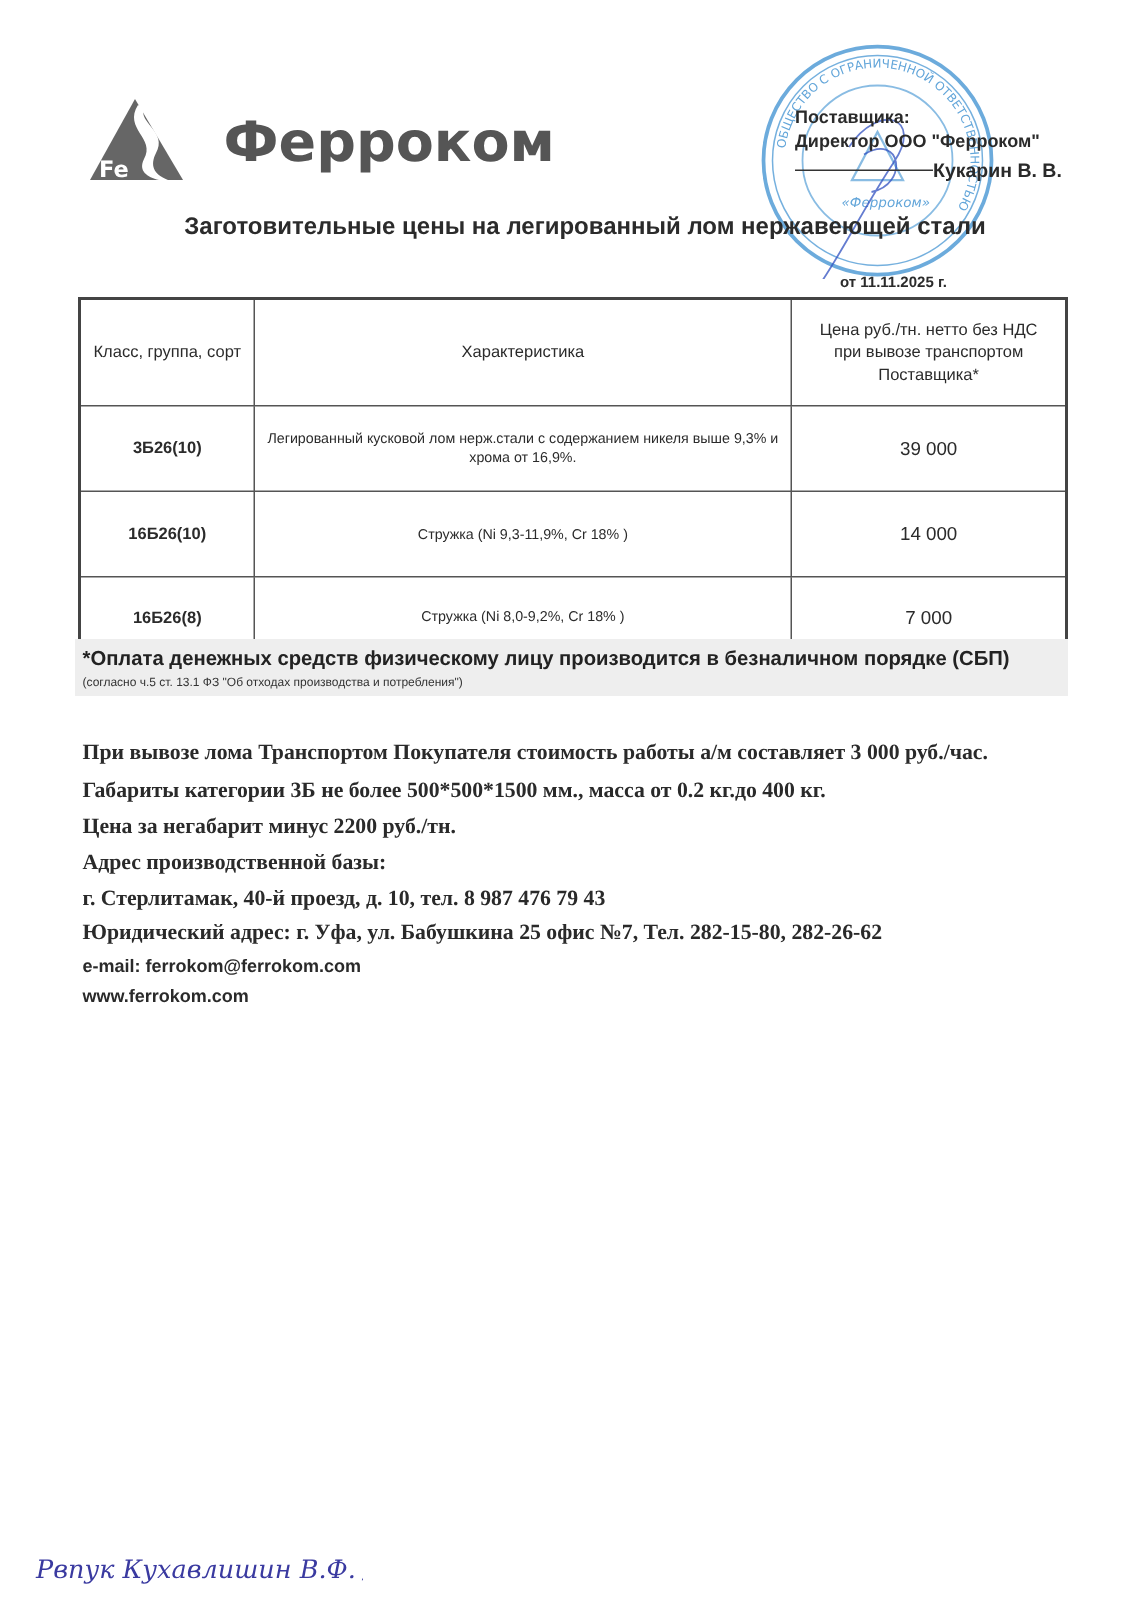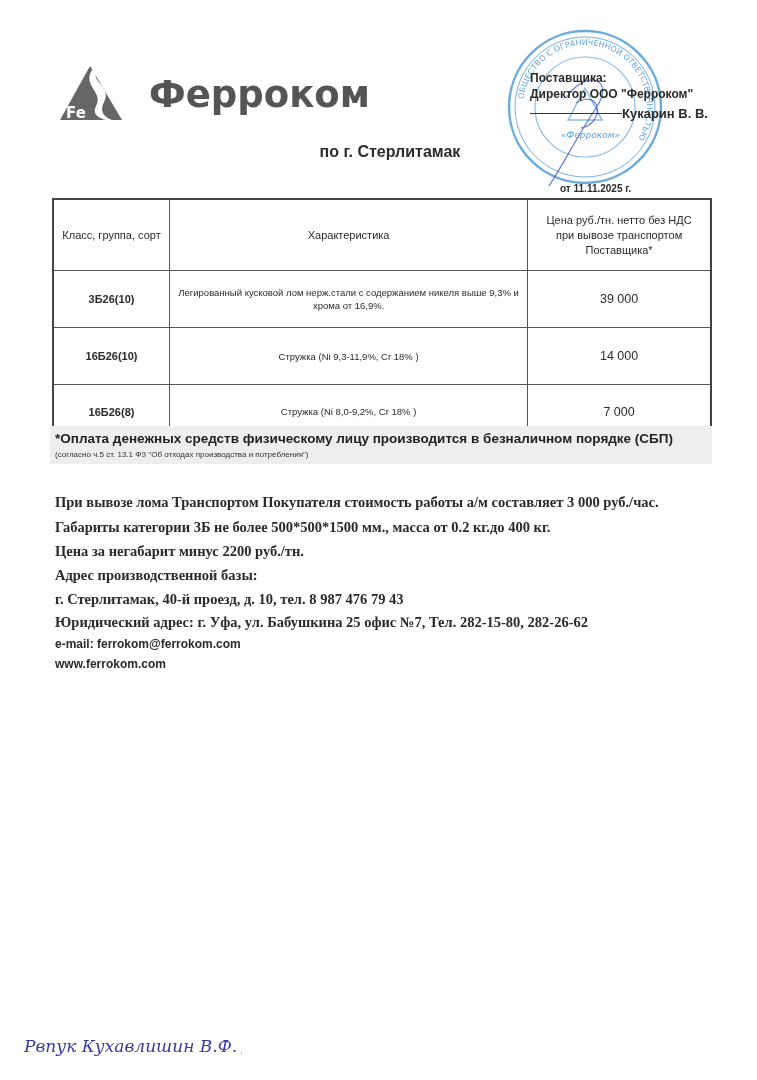--- a/index.html
+++ b/index.html
@@ -65,21 +65,21 @@
   <path d="M60,70 C80,40 110,50 90,80 C70,110 50,150 38,165 M70,75 C95,60 100,95 75,100" fill="none" stroke="#3050c0" stroke-width="1.2" opacity="0.75"></path>
 </svg>
 <div class="abs approve">
   <span class="line2">Поставщика:</span>
   <span class="line2">Директор ООО "Ферроком"</span>
 </div>
 <div class="abs sign-line"></div>
 <div class="abs director-name">Кукарин В. В.</div>
 
 <div class="abs title">
-  <div>по г. Стерлитамак</div>
+  <div>Заготовительные цены на легированный лом нержавеющей стали</div>
 </div>
 <div class="abs date">от 11.11.2025 г.</div>
 
 <table class="price">
   <thead>
     <tr>
       <th>Класс, группа, сорт</th>
       <th>Характеристика</th>
       <th class="col3">
         <div>Цена руб./тн. нетто без НДС</div>

